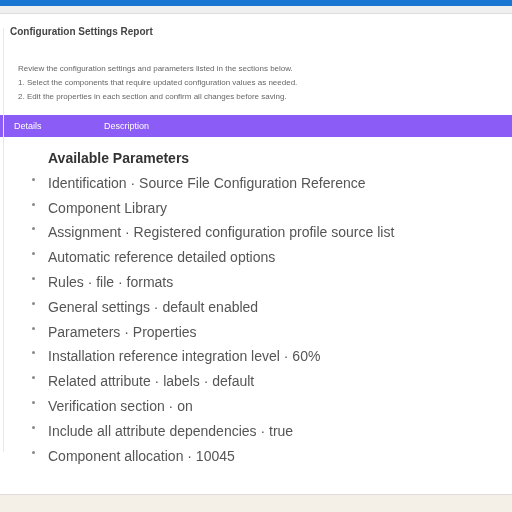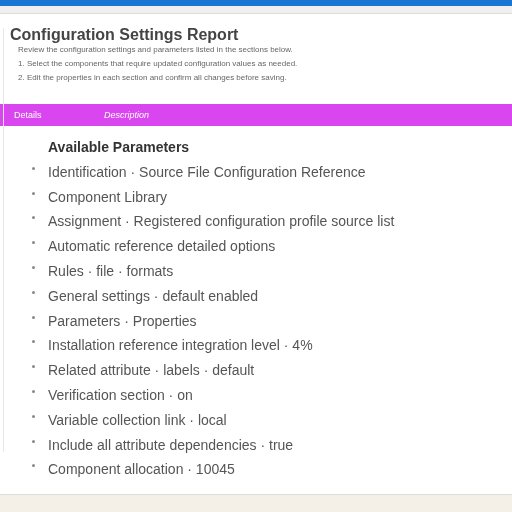--- a/index.html
+++ b/index.html
@@ -19,49 +19,49 @@
     }
     .chrome-tab {
       background: #f0f0f0;
       height: 8px;
       border-bottom: 1px solid #ddd;
     }
     .content {
       padding: 12px 6px 6px 6px;
     }
     .page-title {
-      font-size: 16px;
+      font-size: 10px;
       font-weight: bold;
       color: #444;
-      margin-bottom: 0;
+      margin-bottom: 26px;
       padding-left: 4px;
     }
     .intro-text {
       font-size: 8px;
       color: #666;
       line-height: 1.5;
       padding-left: 12px;
-      margin-bottom: 20px;
+      margin-bottom: 12px;
     }
     .intro-text p { margin-bottom: 2px; }
     .green-bar {
-      background: #d946ef;
+      background: #8b5cf6;
       height: 22px;
       display: flex;
       color: #fff;
       font-size: 9px;
       align-items: center;
       margin: 0 -6px;
     }
     .green-bar span {
       padding: 0 14px;
     }
     .green-bar .col1 { width: 90px; }
     .green-bar .col2 { width: 130px; }
-    .green-bar .col3 { flex: 1; font-style: italic; }
+    .green-bar .col3 { flex: 1; }
     .list-area {
       padding: 10px 0 0 42px;
     }
     .list-item {
       font-size: 14px;
       color: #555;
       line-height: 1.7;
       margin-bottom: 1px;
       white-space: nowrap;
       position: relative;
@@ -122,22 +122,21 @@
 
   <div class="list-area">
     <div class="list-item header">Available Parameters</div>
     <div class="list-item">Identification · Source File Configuration Reference</div>
     <div class="list-item">Component Library</div>
     <div class="list-item">Assignment · Registered configuration profile source list</div>
     <div class="list-item">Automatic reference detailed options</div>
     <div class="list-item">Rules · file · formats</div>
     <div class="list-item">General settings · default enabled</div>
     <div class="list-item">Parameters · Properties</div>
-    <div class="list-item">Installation reference integration level · 4%</div>
+    <div class="list-item">Installation reference integration level · 60%</div>
     <div class="list-item">Related attribute · labels · default</div>
     <div class="list-item">Verification section · on</div>
-    <div class="list-item">Variable collection link · local</div>
     <div class="list-item">Include all attribute dependencies · true</div>
     <div class="list-item">Component allocation · 10045</div>
   </div>
 </div>
 
 <div class="bottom-bar"></div>
 
 </body></html>

